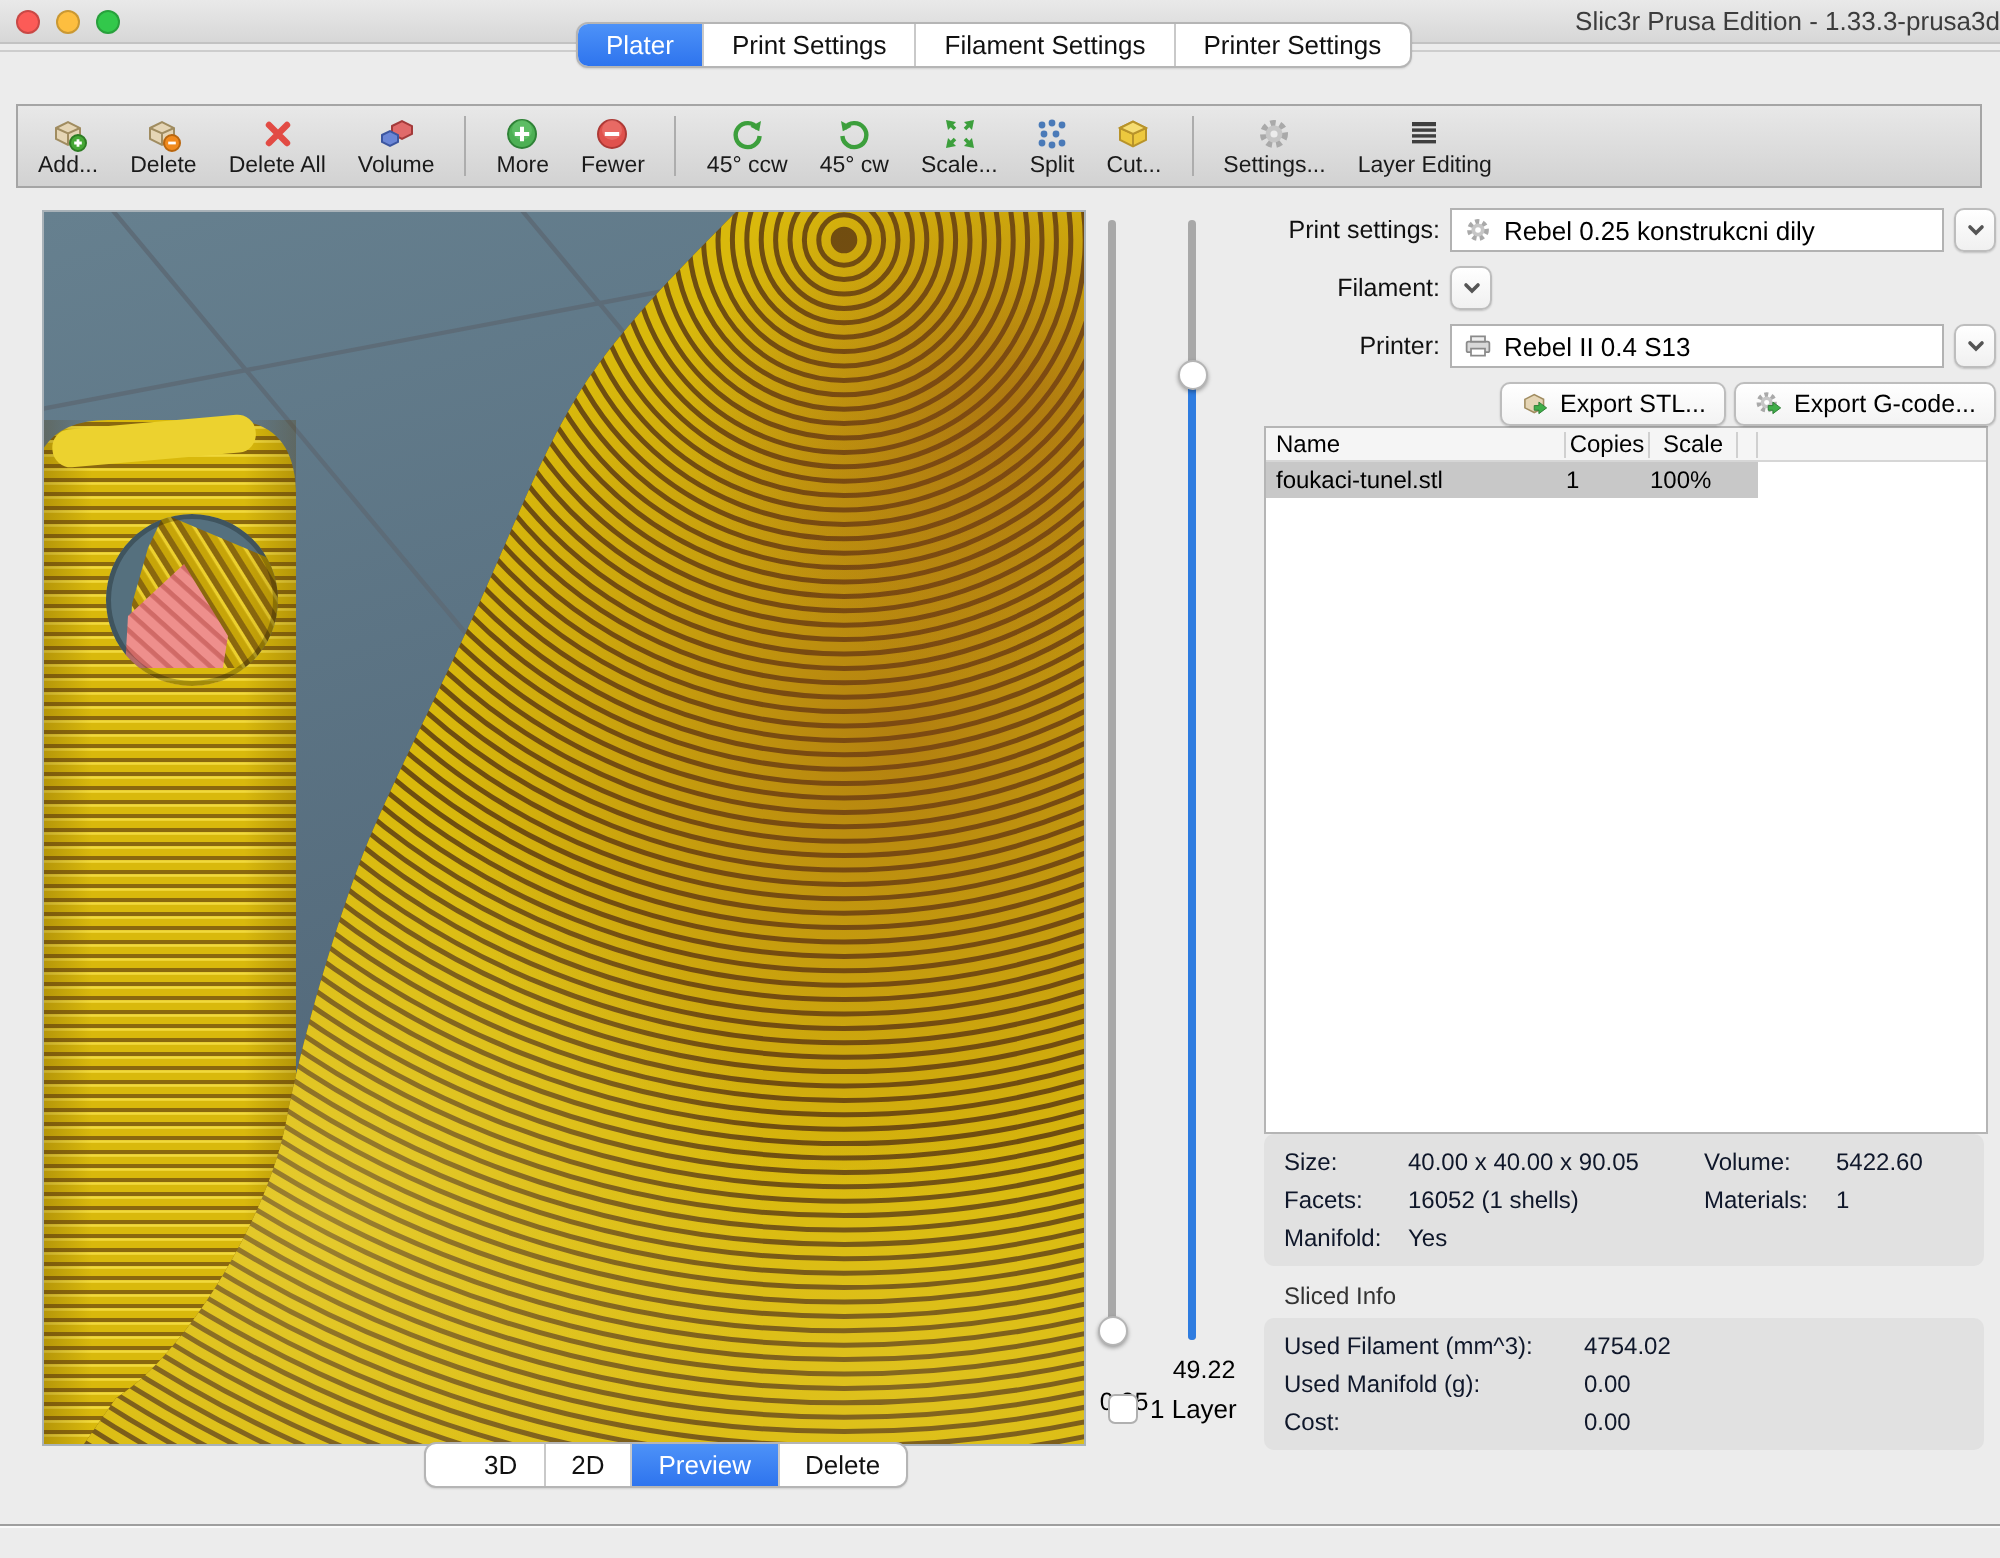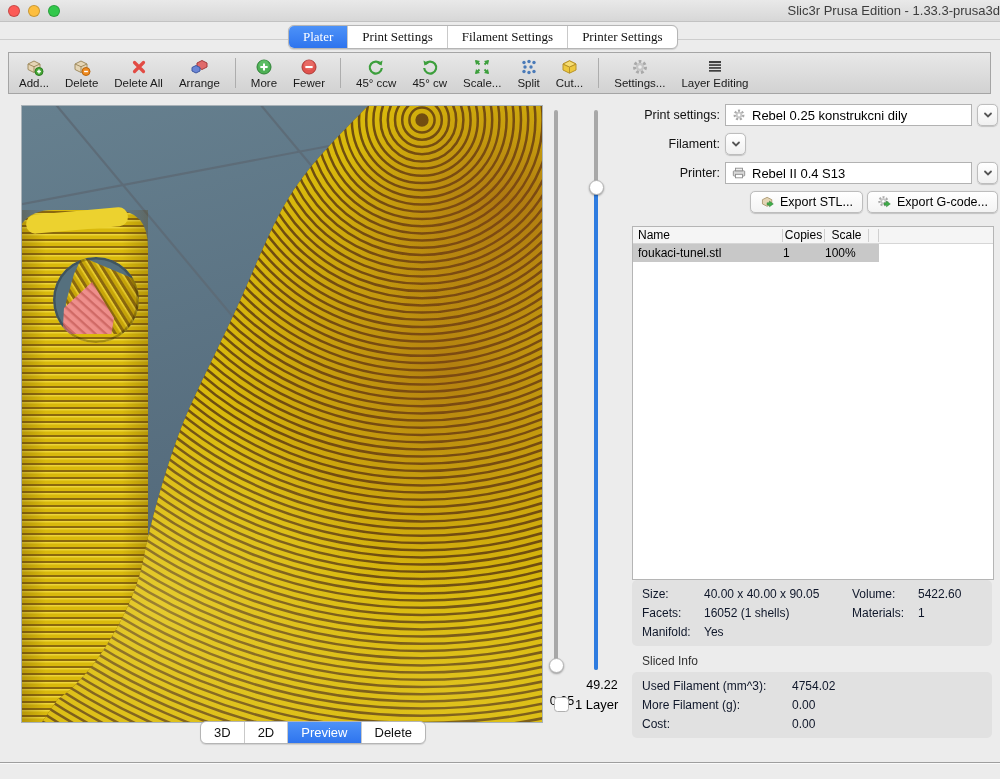--- a/index.html
+++ b/index.html
@@ -10,21 +10,21 @@
   
   .titlebar { position:absolute; left:0; top:0; width:100%; height:22px;
     background:linear-gradient(#e9e9e9,#d7d7d7); border-bottom:1px solid #c2c2c2;
     display:flex; align-items:center; }
   .traffic { position:absolute; left:8px; top:5px; display:flex; gap:8px; }
   .tl { width:12px; height:12px; border-radius:50%; border:0.5px solid rgba(0,0,0,.2); }
   .tl.red{background:#fc5b57;} .tl.yellow{background:#fdbe3f;} .tl.green{background:#32c84b;}
   .title { width:100%; text-align:right; font-size:13px; color:#3c3c3c; }
 
   
-  .tabrow { position:absolute; left:0; top:22px; width:100%; height:28px;font-family:Liberation Serif, serif; }
+  .tabrow { position:absolute; left:0; top:8px; width:100%; height:28px; }
   .notebook-line { position:absolute; left:0; top:17px; width:100%; height:1px; background:#cdcdcd; }
   .seg { position:absolute; display:inline-flex; background:#fff; border:1px solid #b5b5b5;
          border-radius:6px; overflow:hidden; font-size:13px; box-shadow:0 0.5px 1px rgba(0,0,0,.12); }
   .seg > div { padding:3px 14px; border-right:1px solid #c9c9c9; color:#111; white-space:nowrap;
                display:flex; align-items:center; }
   .seg > div:last-child { border-right:none; }
   .seg > div.sel { background:linear-gradient(#4d92f8,#2e74ee); color:#fff; }
   .top-tabs { left:288px; top:3px; }
 
   
@@ -49,39 +49,39 @@
   .vthumb { position:absolute; width:15px; height:15px; background:#fff; border:1px solid #b5b5b5;
     border-radius:50%; box-shadow:0 1px 2px rgba(0,0,0,.35); }
   .vthumb.th1 { left:3.5px; top:552px; } .vthumb.th2 { left:43.5px; top:74px; }
   .slabels { position:absolute; top:572px; left:0; width:86px; display:flex; }
   .slabels span:first-child { width:34px; text-align:center;margin-top:16px; }
   .slabels span:last-child { width:46px; text-align:center; }
   .onelayer { position:absolute; top:591px; left:9px; display:flex; align-items:center; gap:6px; font-size:13px; }
   .cbox { width:15px; height:15px; background:#fff; border:1px solid #b0b0b0; border-radius:3.5px; }
 
   
-  .view-tabs { left:200px; top:721px; }
+  .view-tabs { left:212px; top:721px;padding-left:16px; }
   .view-tabs > div { padding:3px 13px; }
 
   
   .rpanel { position:absolute; left:632px; top:104px; width:366px; height:650px; font-size:12.5px; }
   .srow { display:flex; align-items:center; gap:5px; height:22px; margin-bottom:7px; }
   .srow .lbl { width:88px; text-align:right; color:#111; }
   .combo { flex:1; height:22px; background:#fff; border:1px solid #b2b2b2; display:flex;
     align-items:center; gap:6px; padding:0 6px; font-size:13px; color:#000; }
   .dropbtn { width:21px; height:22px; background:linear-gradient(#fff,#f0f0f0); border:1px solid #bdbdbd;
     border-radius:5px; display:flex; align-items:center; justify-content:center;
     box-shadow:0 0.5px 1px rgba(0,0,0,.18); }
   .exportrow { display:flex; justify-content:flex-end; gap:4px; margin:7px 0 0 0; }
   .btn { height:22px; background:linear-gradient(#fff,#f3f3f3); border:1px solid #bdbdbd; border-radius:5px;
     display:flex; align-items:center; gap:5px; padding:0 9px; font-size:12.5px;
     box-shadow:0 0.5px 1px rgba(0,0,0,.18); }
   .swatch { width:13px; height:13px; background:#f28a00; border:1px solid #c06d00; }
 
-  .objtable { margin-top:13px; width:362px; height:354px; background:#fff; border:1px solid #b5b5b5; font-size:12px; }
+  .objtable { width:362px; height:354px; background:#fff; border:1px solid #b5b5b5; font-size:12px; }
   .thead { display:flex; height:17px; background:#f5f5f5; border-bottom:1px solid #d6d6d6; align-items:center; }
   .thead .c { border-right:1px solid #d0d0d0; height:13px; display:flex; align-items:center; }
   .c.name { width:150px; padding-left:5px; } .c.copies { width:42px; justify-content:center; }
   .c.scale { width:44px; justify-content:center; } .c.pad { width:10px; }
   .trow { display:flex; height:18px; align-items:center; }
   .trow .rowbg { display:flex; background:#c8c8c8; height:18px; align-items:center; }
 
   .boxtitle { font-size:12px; color:#333; margin:8px 0 4px 10px; }
   .infobox { width:360px; background:#e1e1e1; border-radius:5px; padding:7px 10px; font-size:12px; color:#0f172a; }
   .igrid { display:grid; grid-template-columns:62px 148px 66px auto; row-gap:5px; }
@@ -138,21 +138,21 @@
       <svg width="18" height="18" viewBox="0 0 18 18">
         <path d="M4.5,4.5 L13.5,13.5 M13.5,4.5 L4.5,13.5" stroke="#e24b44" stroke-width="3.2" stroke-linecap="round"></path>
       </svg>
       <span>Delete All</span>
     </div>
     <div class="titem">
       <svg width="19" height="18" viewBox="0 0 19 18">
         <path d="M7,5 L12,2.5 L17,5 L17,9 L12,11.5 L7,9 Z" fill="#e06a6a" stroke="#a33a3a"></path>
         <path d="M2,9.5 L6,7.5 L10,9.5 L10,13 L6,15 L2,13 Z" fill="#6b86d6" stroke="#3c56a0"></path>
       </svg>
-      <span>Arrange</span>
+      <span>Volume</span>
     </div>
     <div class="tsep"></div>
     <div class="titem">
       <svg width="18" height="18" viewBox="0 0 18 18">
         <circle cx="9" cy="9" r="7" fill="#4db054" stroke="#2e8236"></circle>
         <circle cx="9" cy="7" r="5" fill="#6cc873" opacity="0.55"></circle>
         <path d="M9,5.4 v7.2 M5.4,9 h7.2" stroke="#fff" stroke-width="2"></path>
       </svg>
       <span>More</span>
     </div>
@@ -561,21 +561,21 @@
         <div></div>
           <div></div>
       </div>
     </div>
 
     <div class="boxtitle">Sliced Info</div>
     <div class="infobox">
       <div class="sgrid">
         <div>Used Filament (mm^3):</div>
         <div>4754.02</div>
-        <div>More Filament (g):</div>
+        <div>Used Manifold (g):</div>
         <div>0.00</div>
         <div>Cost:</div>
         <div>0.00</div>
       </div>
     </div>
   </div>
 
   <div class="bottomline"></div>
   <div class="bottomline2"></div>
 </div>

